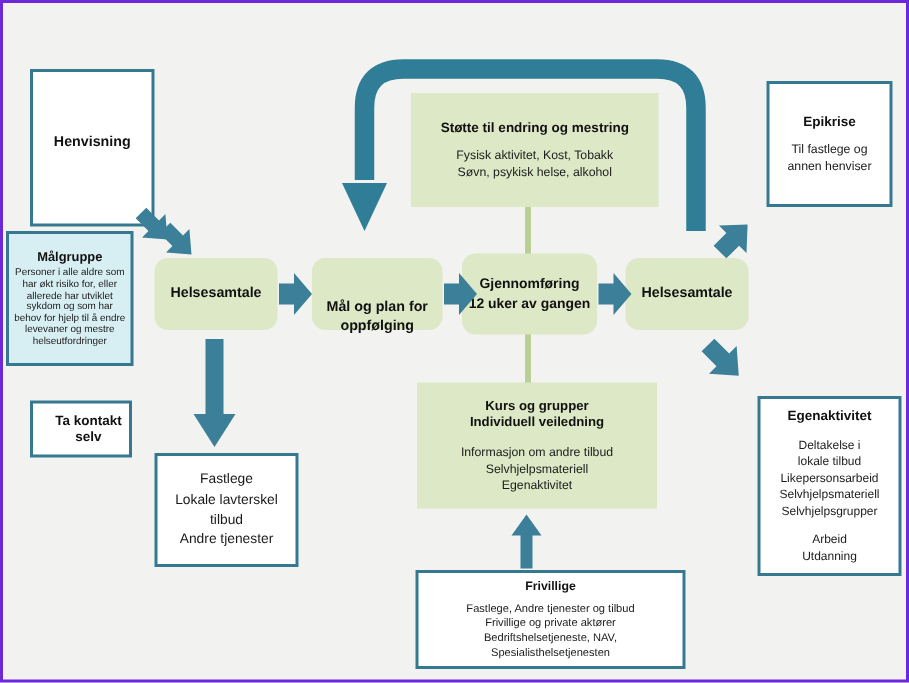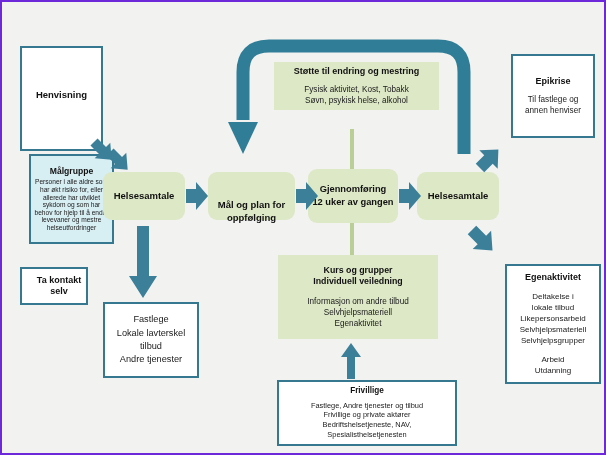--- a/index.html
+++ b/index.html
@@ -55,21 +55,21 @@
   
   .green-flat{
     background:#dde8c6;
   }
 
   
   #henvisning{left:18px;top:44px;width:83px;height:105px;padding:5px 4px;}
   #henvisning .ttl{font-size:9.5px;margin-bottom:7px;}
   #henvisning .body{font-size:7.2px;}
 
-  #malgruppe{left:27px;top:152px;width:85px;height:90px;padding:3px 3px;}
+  #malgruppe{left:2px;top:152px;width:85px;height:90px;padding:3px 3px;}
   #malgruppe .ttl{font-size:8.6px;margin-bottom:2px;}
   #malgruppe .body{font-size:6.6px;}
 
   #takontakt{left:18px;top:265px;width:68px;height:38px;padding-left:10px;}
   #takontakt .ttl{font-size:9px;line-height:1.25;}
 
   #fastlegebox{left:101px;top:300px;width:96px;height:76px;}
   #fastlegebox .body{font-size:9.2px;line-height:1.45;}
 
   #helsesamtale1{left:101px;top:170px;width:82px;height:48px;}
@@ -77,21 +77,21 @@
 
   #malplan{left:206px;top:170px;width:87px;height:48px;padding:0 4px;}
   #malplan .ttl{font-size:9.5px;line-height:1.3;margin-top:31px;}
 
   #gjennomforing{left:306px;top:167px;width:90px;height:54px;padding:12px 3px;}
   #gjennomforing .ttl{font-size:9.3px;line-height:1.45;}
 
   #helsesamtale2{left:415px;top:170px;width:82px;height:48px;}
   #helsesamtale2 .ttl{font-size:9.5px;}
 
-  #stotte{left:272px;top:60px;width:165px;height:48px;padding:2px 6px;}
+  #stotte{left:272px;top:60px;width:165px;height:76px;padding:2px 6px;}
   #stotte .ttl{font-size:9px;margin-bottom:7px;}
   #stotte .body{font-size:8.2px;line-height:1.35;}
 
   #kurs{left:276px;top:253px;width:160px;height:84px;padding:2px 5px;}
   #kurs .ttl{font-size:8.8px;line-height:1.3;margin-bottom:8px;text-align:center;}
   #kurs .body{font-size:8.2px;line-height:1.35;}
 
   #samarbeid{left:275px;top:378px;width:180px;height:66px;padding:2px 4px;}
   #samarbeid .ttl{font-size:8.2px;margin-bottom:5px;}
   #samarbeid .body{font-size:7.4px;line-height:1.33;}

